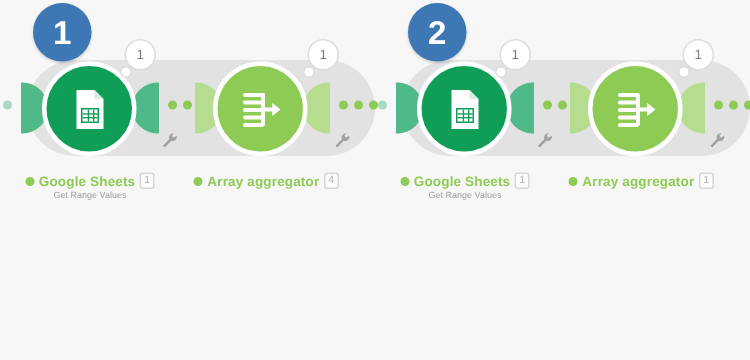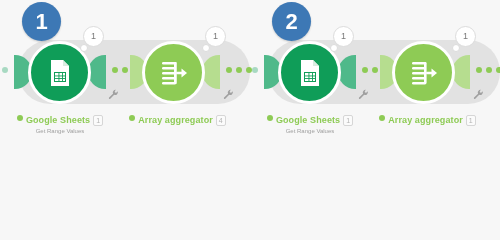--- a/index.html
+++ b/index.html
@@ -150,21 +150,21 @@
   }
 
   
   .label-group {
     position: absolute;
     text-align: center;
     z-index: 35;
   }
   .label-line {
     display: flex;
-    align-items: flex-start;
+    align-items: center;
     justify-content: center;
     gap: 3px;
     white-space: nowrap;
   }
   .status-dot {
     width: 6px;
     height: 6px;
     border-radius: 50%;
     background: #8ecb55;
     flex: 0 0 auto;

